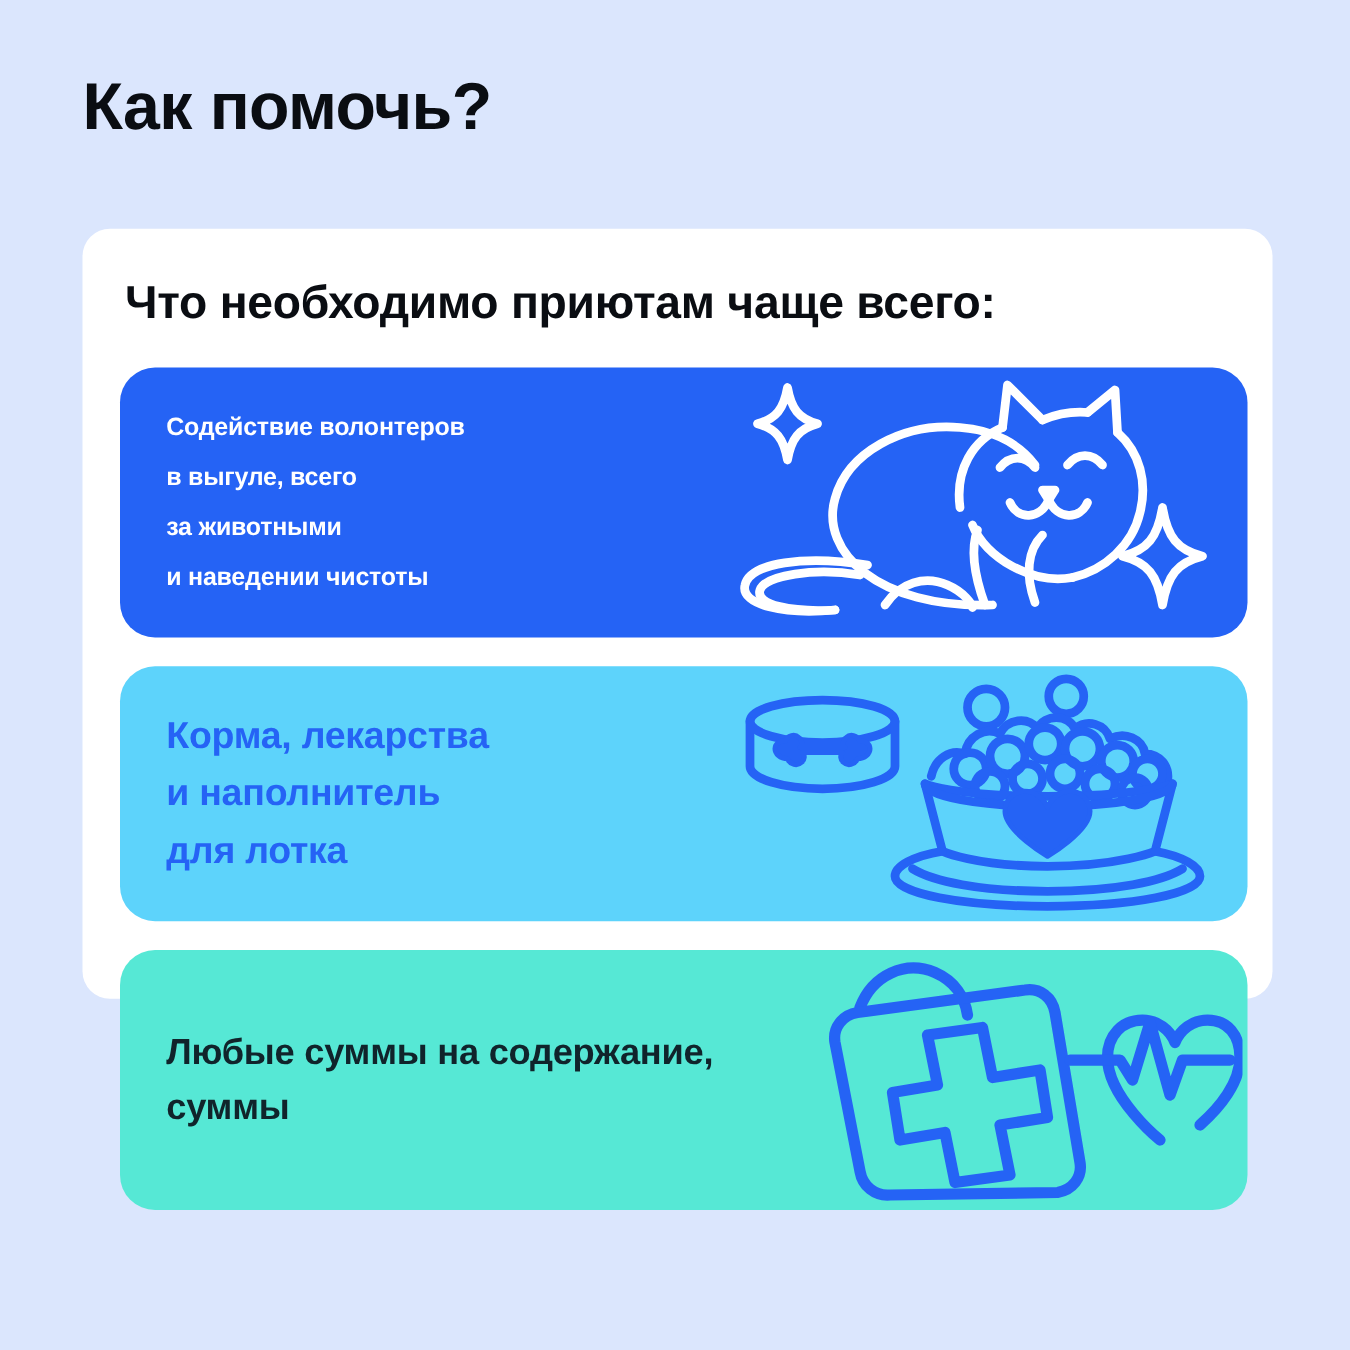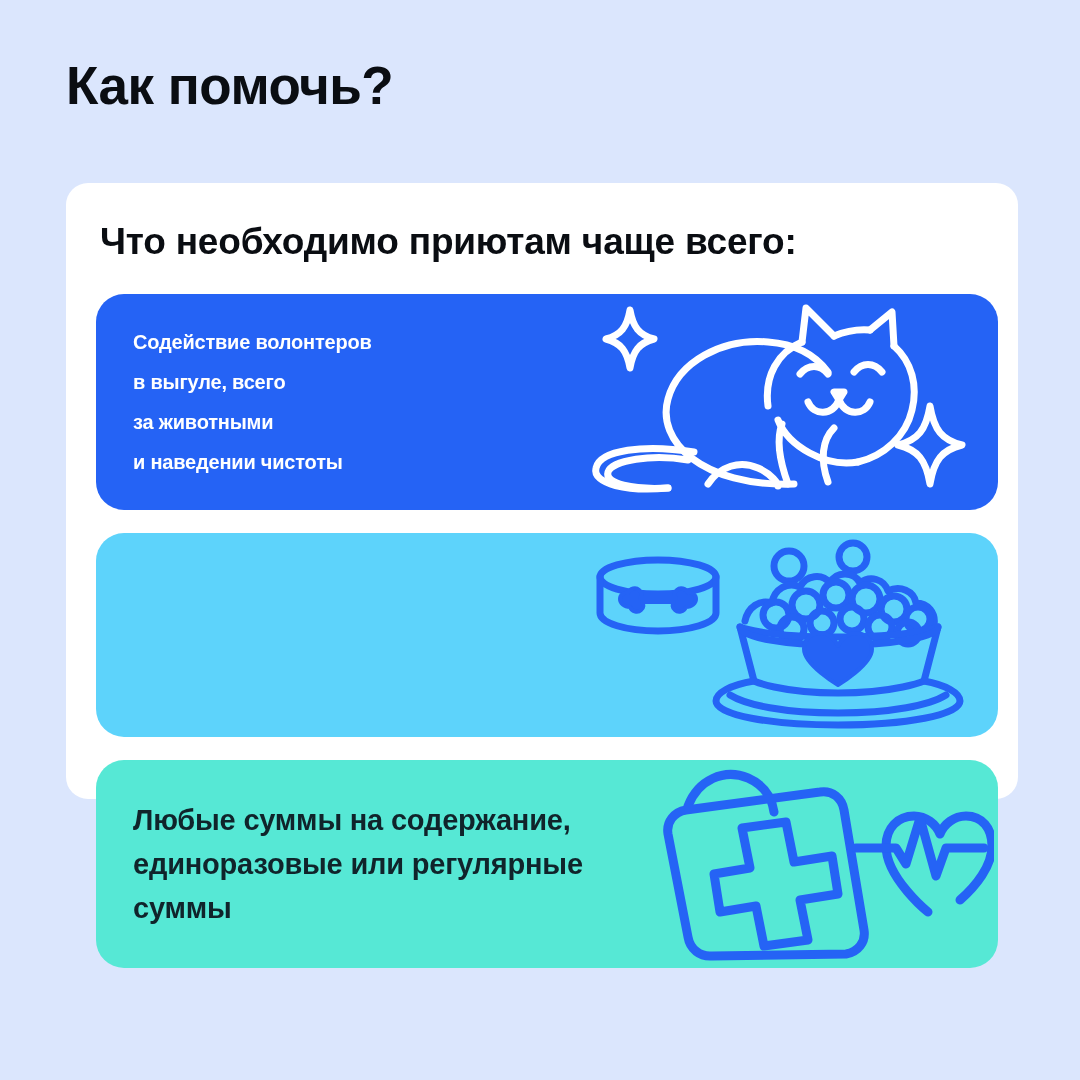--- a/index.html
+++ b/index.html
@@ -179,20 +179,25 @@
 
             <path d="M126 190 C138 172 158 166 176 174 C190 180 196 190 196 192"></path>
 
             <path d="M112 158 C62 150 18 156 14 174 C10 190 46 198 86 194"></path>
             <path d="M86 194 C52 196 22 190 26 178 C30 166 70 160 106 166"></path>
           </svg>
         </div>
       </article>
 
       <article class="card card-2">
+        <div class="card-text">
+          <span class="line">Корма, лекарства</span>
+          <span class="line">и наполнитель</span>
+          <span class="line">для лотка</span>
+        </div>
         <div class="card-art">
           <svg viewBox="0 0 420 204" fill="none" xmlns="http://www.w3.org/2000/svg" stroke="#2563f5" stroke-width="7" stroke-linecap="round" stroke-linejoin="round">
 
             <ellipse cx="78" cy="44" rx="58" ry="17"></ellipse>
             <path d="M20 44 L20 80 C20 90 46 98 78 98 C110 98 136 90 136 80 L136 44"></path>
 
             <path d="M50 74 C44 74 40 70 40 66 C40 62 44 59 48 60 C50 55 56 54 59 57 C62 59 62 63 60 65 L96 65 C94 63 94 59 97 57 C100 54 106 55 108 60 C112 59 116 62 116 66 C116 70 112 74 106 74 C104 79 98 80 95 77 C92 75 92 71 94 69 L62 69 C64 71 64 75 61 77 C58 80 52 79 50 74 Z" fill="#2563f5" stroke-width="4"></path>
 
             <circle cx="209" cy="33" r="15"></circle>
             <circle cx="273" cy="24" r="14"></circle>
@@ -218,21 +223,20 @@
             <path d="M150 162 C166 172 204 180 258 180 C312 180 350 172 366 162"></path>
 
             <path d="M258 152 C258 152 224 132 224 116 C224 106 232 100 240 100 C248 100 255 106 258 113 C261 106 268 100 276 100 C284 100 292 106 292 116 C292 132 258 152 258 152 Z" fill="#2563f5" stroke-width="4"></path>
           </svg>
         </div>
       </article>
 
       <article class="card card-3">
         <div class="card-text">
           <span class="line">Любые суммы на содержание,</span>
-          <span class="line">единоразовые или регулярные</span>
           <span class="line">суммы</span>
         </div>
         <div class="card-art">
           <svg viewBox="0 0 350 208" fill="none" xmlns="http://www.w3.org/2000/svg" stroke="#2563f5" stroke-width="9" stroke-linecap="round" stroke-linejoin="round">
 
             <path d="M44 46 C54 20 80 8 104 18 C120 25 128 38 130 52"></path>
 
             <path d="M24 74 C22 62 30 52 42 50 L176 32 C188 30 198 38 200 50 L220 170
                      C222 182 214 192 202 194 L68 196 C56 197 46 189 44 177 Z"></path>
 

